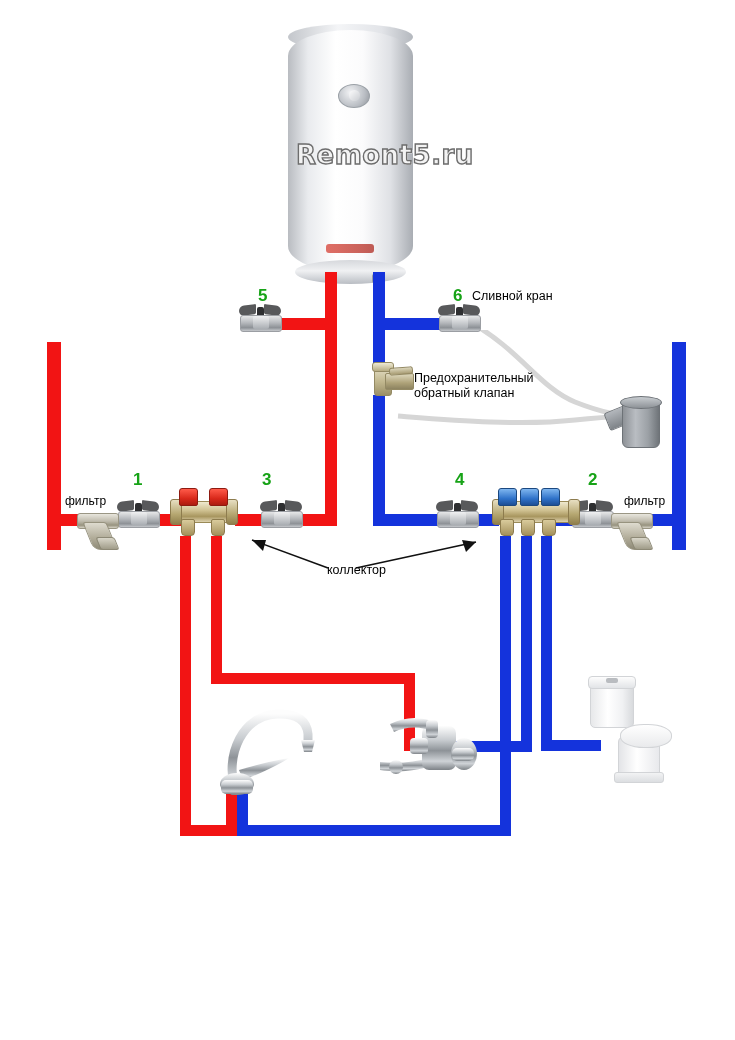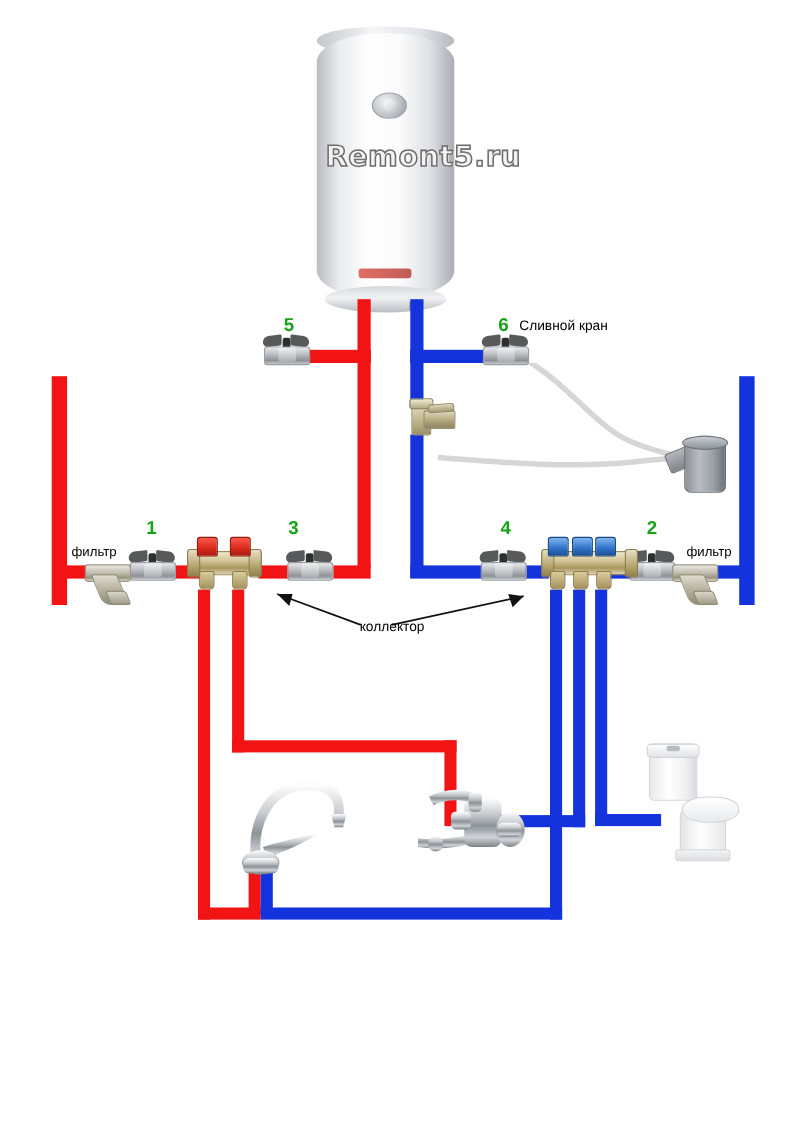--- a/index.html
+++ b/index.html
@@ -25,21 +25,21 @@
   .boiler .bot{position:absolute;left:7px;top:238px;width:111px;height:24px;border-radius:56px/12px;
       background:linear-gradient(180deg,#d6d8dc,#f0f1f3 45%,#b9bdc3);}
   .boiler .knob{position:absolute;left:50px;top:62px;width:30px;height:22px;border-radius:50%;
       background:radial-gradient(circle at 38% 34%,#f2f3f5,#b9bdc3 62%,#8e9298);
       border:1px solid #9aa0a6;}
   .boiler .knob:after{content:"";position:absolute;left:10px;top:5px;width:11px;height:11px;border-radius:50%;
       background:linear-gradient(135deg,#fdfdfd,#c9ccd1);}
   .boiler .brand{position:absolute;left:38px;top:222px;width:48px;height:9px;border-radius:3px;
       background:linear-gradient(90deg,#d8473c,#b03027);opacity:.78;}
   .boiler .nip{position:absolute;top:252px;width:7px;height:9px;background:#9a9ea4;border-radius:2px;}
-  .wm{position:absolute;left:296px;top:128px;width:140px;text-align:center;
+  .wm{position:absolute;left:296px;top:140px;width:140px;text-align:center;
       font-family:"DejaVu Sans",sans-serif;font-weight:bold;font-size:26px;letter-spacing:.5px;
       color:#f3f3f3;-webkit-text-stroke:1.4px #6d6d6d;text-shadow:1px 1px 0 #fff;}
 
   
   .valve{position:absolute;width:44px;height:30px;}
   .valve .bodyv{position:absolute;left:2px;top:12px;width:40px;height:15px;border-radius:3px;
       background:linear-gradient(180deg,#e6e7e8,#b6b9bd 45%,#8d9196 78%,#c6c9cd);
       border:1px solid #9b9ea3;}
   .valve .bodyv:before{content:"";position:absolute;left:12px;top:0;width:16px;height:13px;border-radius:2px;
       background:linear-gradient(180deg,#f0f1f2,#a9adb2);}
@@ -308,16 +308,20 @@
   <div class="lbl cap" style="left:472px;top:289px;font-size:12.5px;">Сливной кран</div>
 
   <div class="num" style="left:133px;top:470px;">1</div>
   <div class="num" style="left:262px;top:470px;">3</div>
   <div class="num" style="left:455px;top:470px;">4</div>
   <div class="num" style="left:588px;top:470px;">2</div>
 
   <div class="lbl cap" style="left:65px;top:494px;">фильтр</div>
   <div class="lbl cap" style="left:624px;top:494px;">фильтр</div>
 
+  <div class="lbl cap2" style="left:414px;top:371px;">
+    <div>Предохранительный</div>
+    <div>обратный клапан</div>
+  </div>
 
   <div class="lbl cap" style="left:327px;top:563px;font-size:12.5px;">коллектор</div>
 
 </div>
 
 </body></html>

